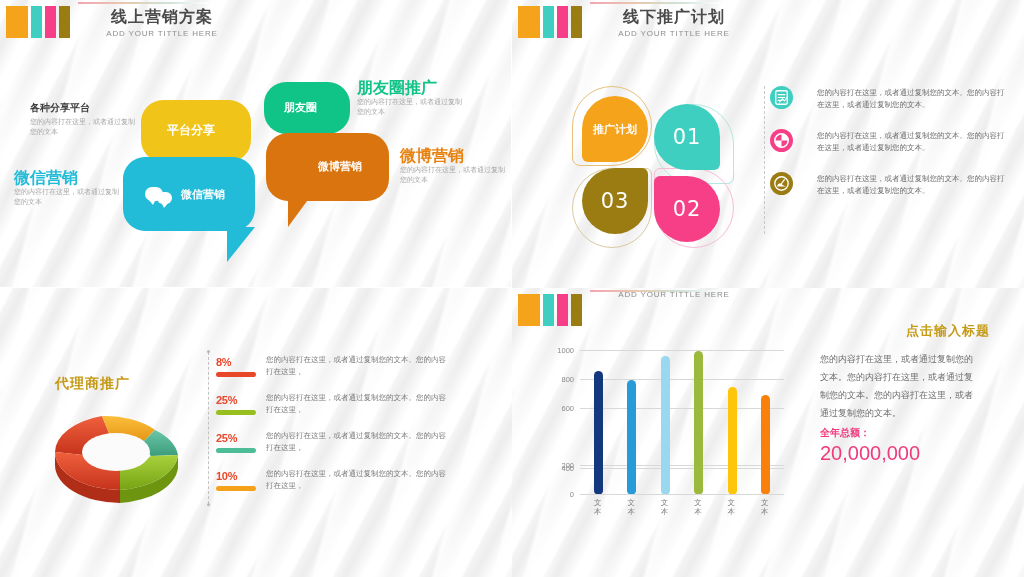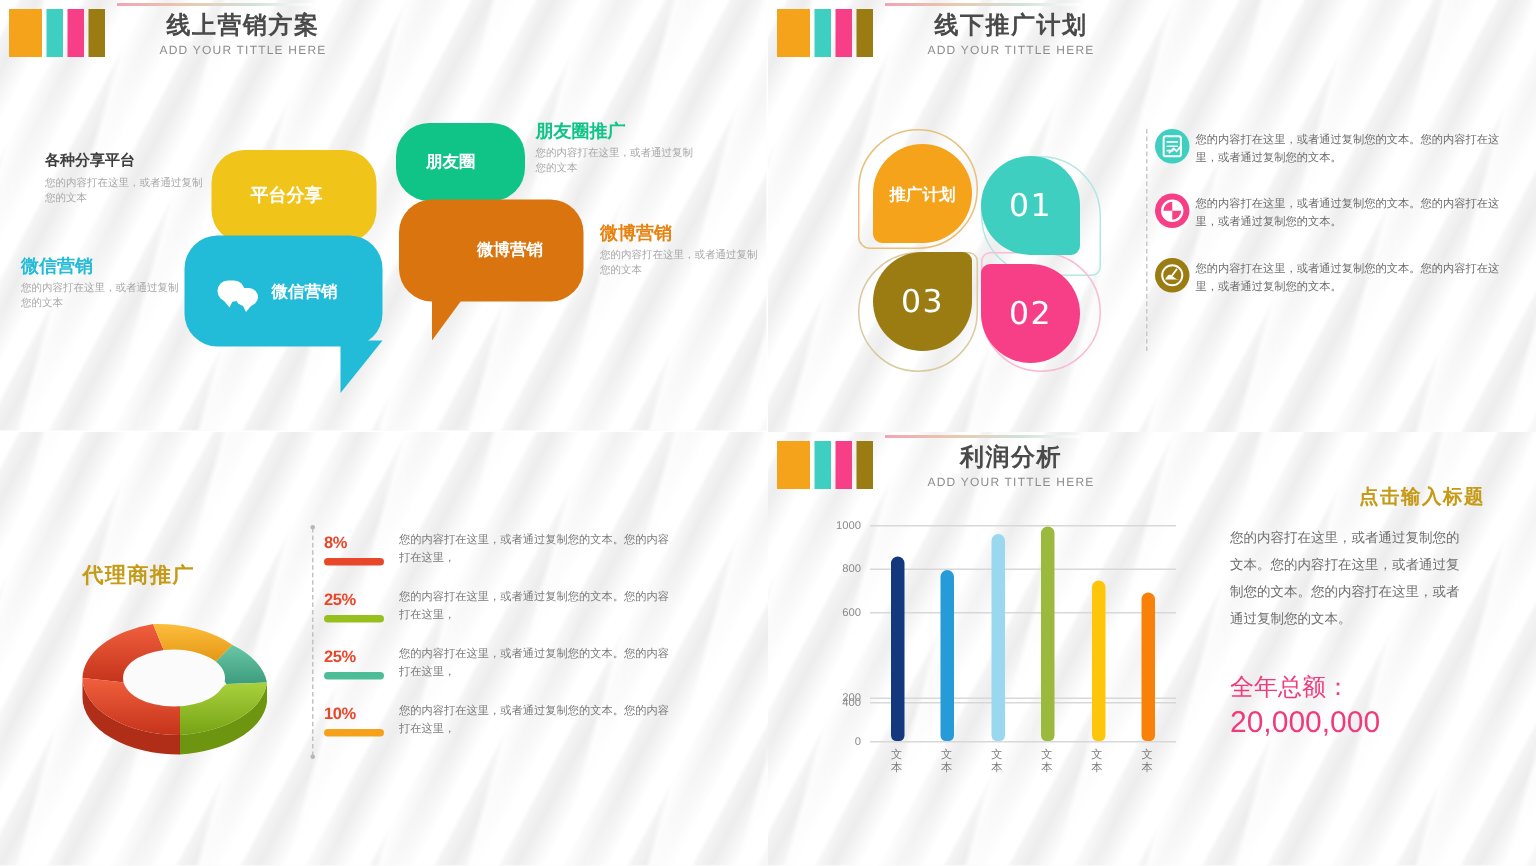--- a/index.html
+++ b/index.html
@@ -88,21 +88,21 @@
   .env::before{ content:""; position:absolute; left:-1px; top:0; width:0;height:0;
     border-left:15px solid transparent; border-right:15px solid transparent; border-top:13px solid #d9740f;}
   .chat1 { width:18px;height:14px;background:#fff;border-radius:9px; position:absolute; left:0; top:2px;}
   .chat1::after{content:"";position:absolute;left:3px;bottom:-4px;width:0;height:0;
     border-left:5px solid transparent;border-right:3px solid transparent;border-top:6px solid #fff;}
   .chat2 { width:15px;height:12px;background:#fff;border-radius:8px; position:absolute; left:12px; top:7px;}
   .chat2::after{content:"";position:absolute;right:3px;bottom:-4px;width:0;height:0;
     border-left:3px solid transparent;border-right:5px solid transparent;border-top:6px solid #fff;}
 
   .cap { position:absolute; z-index:5; width:105px; }
-  .cap .cap-t { font-size:12px; font-weight:bold; line-height:15px; margin-bottom:2px;
+  .cap .cap-t { font-size:16px; font-weight:bold; line-height:15px; margin-bottom:2px;
     font-family:"DejaVu Sans",sans-serif; }
   .cap .cap-b { font-size:7px; color:#a8a8a8; line-height:10px;
     font-family:"DejaVu Sans",sans-serif; }
   .cap.dark .cap-t { color:#3f3f3f; font-size:10px; }
 
   
   .petal-wrap { position:absolute; left:48px; top:82px; width:190px; height:160px; z-index:3;}
   .petal { position:absolute; width:66px; height:66px; display:flex; align-items:center; justify-content:center;
     color:#fff; font-family:"DejaVu Sans",sans-serif;}
   .ring { position:absolute; width:80px; height:80px; border:1px solid; }
@@ -113,21 +113,21 @@
   .p3 { left:22px; top:86px;  background:#9a7c13; border-radius:50% 6px 50% 50%; }
   .r3 { left:12px; top:86px;  border-color:#d9caa0; border-radius:50% 6px 50% 50%; }
   .p4 { left:94px; top:94px;  background:#f73f87; border-radius:6px 50% 50% 50%; }
   .r4 { left:94px; top:86px;  border-color:#f8bcd5; border-radius:6px 50% 50% 50%; }
   .p-cn { font-size:11px; font-weight:bold; }
   .p-num { font-size:21px; font-weight:normal; letter-spacing:1px; }
 
   .vsep { position:absolute; left:252px; top:86px; height:148px; border-left:1px dashed #c9c9c9; z-index:3;}
 
   .rows { position:absolute; left:258px; top:86px; width:240px; z-index:3; }
-  .row2 { display:flex; align-items:flex-start; gap:4px; margin-bottom:18px; }
+  .row2 { display:flex; align-items:flex-start; gap:24px; margin-bottom:18px; }
   .rico { width:23px; height:23px; border-radius:50%; flex:0 0 23px; position:relative; }
   .rtx { font-size:7.5px; color:#6d6d6d; line-height:12px; font-family:"DejaVu Sans",sans-serif; padding-top:1px;}
 
   
   .donut-title { position:absolute; left:55px; top:375px; font-size:14px; font-weight:bold;
      color:#c59a16; font-family:"DejaVu Sans",sans-serif; z-index:3; letter-spacing:1px;}
   .donut { position:absolute; left:45px; top:410px; z-index:3; }
 
   .lst { position:absolute; left:216px; top:352px; width:230px; z-index:3; }
   .lst-sep { position:absolute; left:208px; top:352px; height:152px; border-left:1px dashed #c2c2c2; z-index:3;}
@@ -151,21 +151,21 @@
   .barwrap { width:9px; position:relative; height:100%; display:flex; align-items:flex-end;}
   .bar { width:9px; border-radius:5px 5px 4px 4px; }
   .xlab { position:absolute; top:calc(100% + 4px); left:50%; transform:translateX(-50%);
      font-size:7.5px; color:#7d7d7d; width:9px; line-height:9px; font-family:"DejaVu Sans",sans-serif;}
 
   .r-panel { position:absolute; left:298px; top:322px; width:180px; z-index:3; }
   .r-title { font-size:13px; font-weight:bold; color:#c59a16; text-align:right; letter-spacing:1px;
      font-family:"DejaVu Sans",sans-serif; margin-bottom:10px;}
   .r-body { font-size:9px; color:#6e6e6e; line-height:18px; font-family:"DejaVu Sans",sans-serif;
      padding:0 10px; }
-  .r-sub { font-size:16px; font-weight:normal; color:#ef3b7d; margin-top:26px; padding-left:10px;
+  .r-sub { font-size:10px; font-weight:bold; color:#ef3b7d; margin-top:4px; padding-left:10px;
      font-family:"DejaVu Sans",sans-serif;}
   .r-big { font-size:20px; color:#ef3b7d; padding-left:10px; margin-top:2px; letter-spacing:0px;
      font-family:"Liberation Sans",sans-serif;}
 </style>
 </head>
 <body>
 
 <div class="deck">
 
   <section class="slide tl s1">
@@ -375,21 +375,20 @@
   <section class="slide s4">
     <div class="hdr">
       <div class="swatches">
         <span class="sw w" style="background:#f5a31a"></span>
         <span class="sw" style="background:#3ecfc0"></span>
         <span class="sw" style="background:#f73f87"></span>
         <span class="sw" style="background:#9a7c13"></span>
       </div>
       <div class="hline"></div>
       <div class="hdr-text">
-        <div class="hdr-cn">利润分析</div>
         <div class="hdr-en">ADD YOUR TITTLE HERE</div>
       </div>
     </div>
 
     <div class="chart" style="top:56px;">
       <div class="c-plot">
         <div id="gridlines">
             <div class="gl" style="top: 100%;">
               <span class="ytick" style="top: 0px;">0</span>
             </div>

